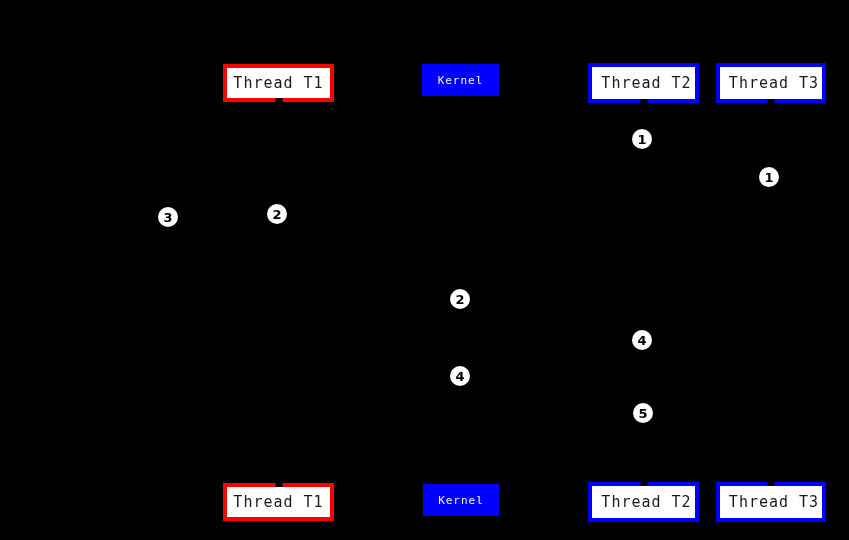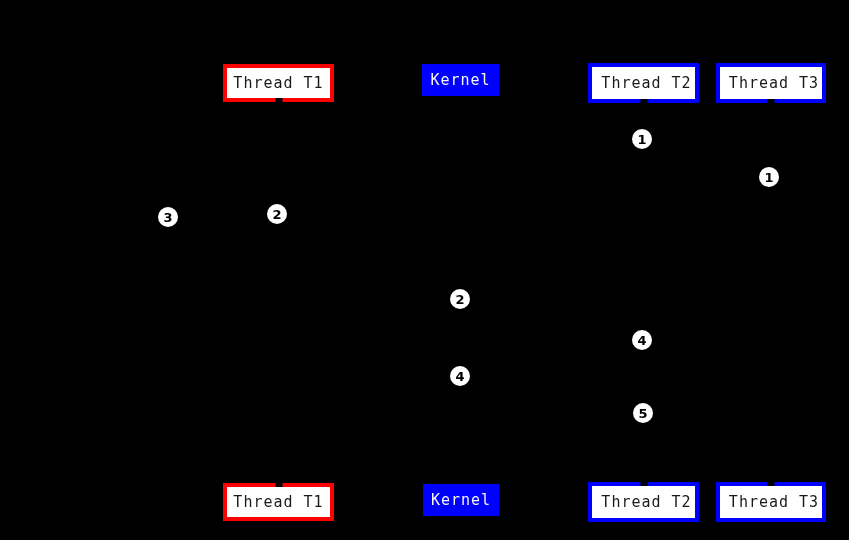--- a/index.html
+++ b/index.html
@@ -27,21 +27,21 @@
     background: var(--box_bg, #ffffff);
     color: var(--box_text, #1a1a1a);
     font-size: 15px;
     letter-spacing: 1px;
   }
   .node.red-border  { border: 4px solid var(--red, #ff0000); }
   .node.blue-border { border: 4px solid var(--blue, #0000ff); padding-left: 6px; }
   .node.kernel {
     background: var(--blue, #0000ff);
     color: var(--kernel_text, #f5f5f5);
-    font-size: 15px;
+    font-size: 11px;
     letter-spacing: 1px;
   }
   
   .stub-bottom::after, .stub-top::before {
     content: "";
     position: absolute;
     left: 50%;
     transform: translateX(-50%);
     width: 7px;
     height: 4px;

